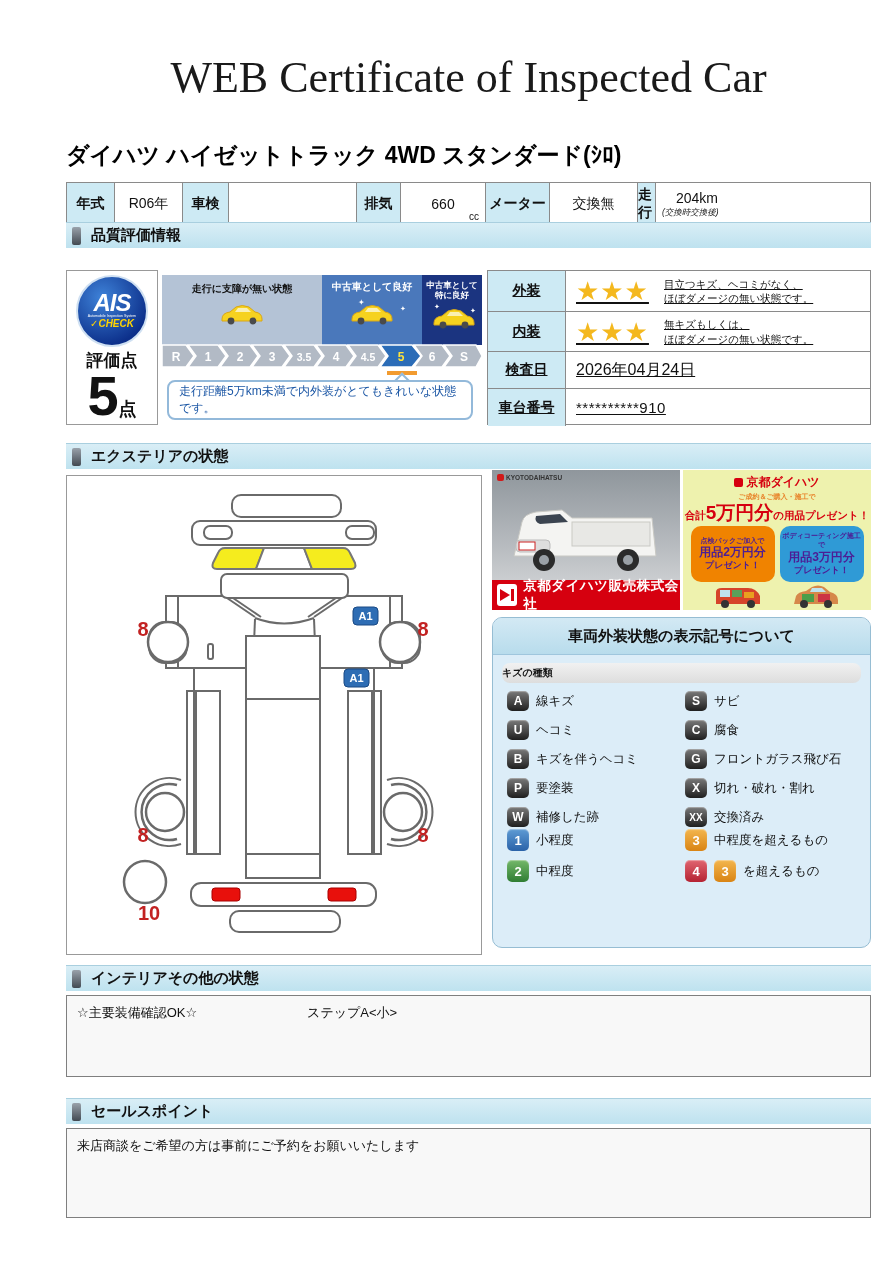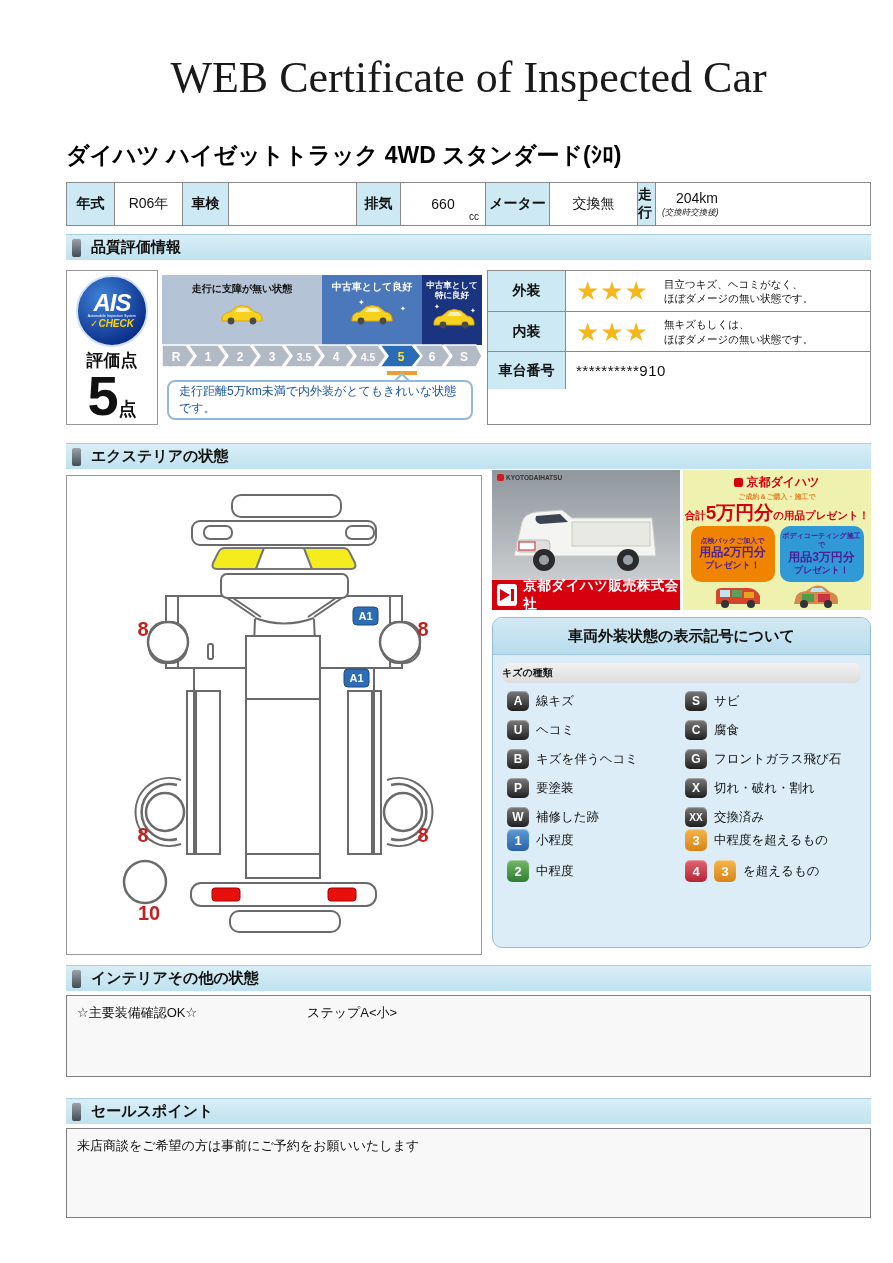--- a/index.html
+++ b/index.html
@@ -39,21 +39,21 @@
   .score{display:flex;align-items:flex-end;line-height:.8;margin-top:2px;}
   .scoren{font-size:56px;font-weight:bold;}
   .scoreu{font-size:18px;font-weight:bold;margin-bottom:2px;}
   .comment{left:145px;top:380px;width:306px;height:40px;border:2px solid #93b9da;border-radius:8px;
            background:#fff;box-sizing:border-box;display:flex;align-items:center;padding:2px 10px;
            font-size:12px;font-weight:normal;color:#1c57a5;}
   .caret{left:374px;top:375px;width:10px;height:10px;background:#fff;transform:rotate(45deg);
          border-left:2px solid #93b9da;border-top:2px solid #93b9da;}
   .qtable{left:465px;top:270px;width:384px;height:155px;border:1px solid #8a8a8a;box-sizing:border-box;
           display:flex;flex-direction:column;}
-  .qrow{display:flex;border-top:1px solid #8a8a8a;flex:0 0 auto;box-sizing:border-box;}
+  .qrow{display:flex;border-top:1px solid #8a8a8a;flex:0 0 auto;box-sizing:border-box;text-decoration:underline;}
   .qrow:first-child{border-top:none;}
   .qlab{width:78px;background:#cdeaf4;font-weight:bold;font-size:14px;display:flex;
         align-items:center;justify-content:center;border-right:1px solid #8a8a8a;box-sizing:border-box;}
   .qval{flex:1;display:flex;align-items:center;padding:0 10px;font-size:16px;}
   .stars{color:#f4b81e;font-size:26px;letter-spacing:1px;line-height:1;width:88px;}
   .sdesc{font-size:10.5px;line-height:1.35;}
   
   .diagbox{left:44px;top:475px;width:416px;height:480px;border:1px solid #999;box-sizing:border-box;background:#fff;}
   .adphoto{left:470px;top:470px;width:188px;height:140px;overflow:hidden;
            background:linear-gradient(180deg,#8f969c,#b8bcc0 55%,#dcdddf);}
@@ -129,21 +129,21 @@
     <div class="sc runcell" style="width:192px">
       <div class="runtop">204km</div>
       <div class="runnote">
         <span>(交換時</span>
         <span>交換後</span>
         <span>)</span>
       </div>
     </div>
   </div>
 
-  <div class="abs sec" style="top:234px">
+  <div class="abs sec" style="top:222px">
     <div class="tab"></div>
     <div class="t">品質評価情報</div>
   </div>
 
   <div class="abs aisbox">
     <div class="aiscircle">
       <div class="aisword">AIS</div>
       <div class="aissub">Automobile Inspection System</div>
       <div class="aischeck">✓CHECK</div>
     </div>
@@ -222,20 +222,24 @@
     <div class="qrow" style="height:40px">
       <div class="qlab">内装</div>
       <div class="qval">
         <div class="stars">★★★</div>
         <div class="sdesc">
           <div>無キズもしくは、</div>
           <div>ほぼダメージの無い状態です。</div>
         </div>
       </div>
     </div>
+    <div class="qrow" style="height:37px">
+      <div class="qlab">検査日</div>
+      <div class="qval">2026年04月24日</div>
+    </div>
     <div class="qrow" style="height:38px">
       <div class="qlab">車台番号</div>
       <div class="qval" style="font-size:15px;letter-spacing:.5px">**********910</div>
     </div>
   </div>
 
   <div class="abs sec" style="top:443px">
     <div class="tab"></div>
     <div class="t">エクステリアの状態</div>
   </div>

